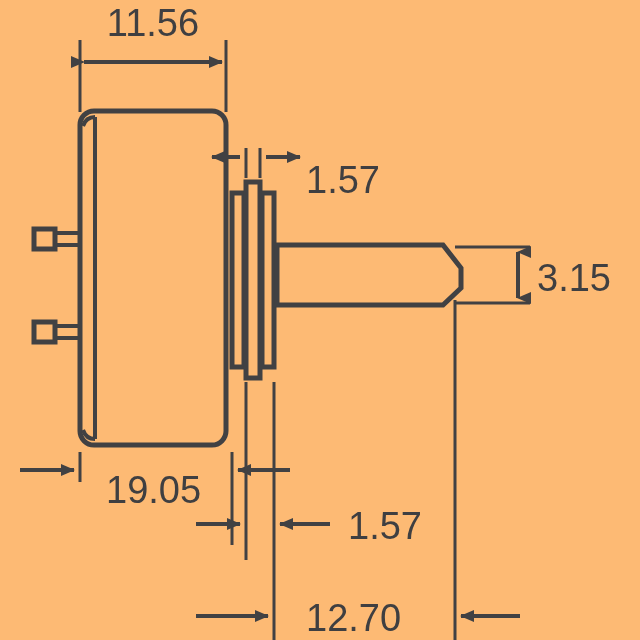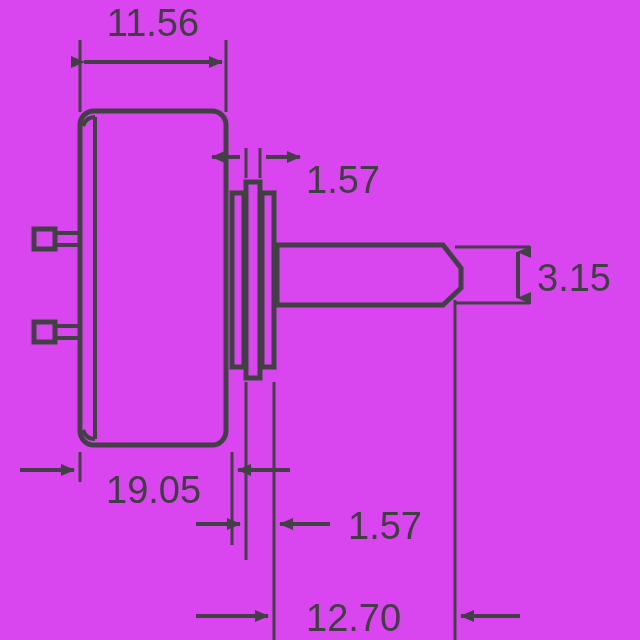--- a/index.html
+++ b/index.html
@@ -11,21 +11,21 @@
   body {
     width: 640px;
     height: 640px;
     font-family: "Liberation Sans", sans-serif;
     overflow: hidden;
   }
   #drawing-root {
     position: relative;
     width: 640px;
     height: 640px;
-    background: #d946ef;
+    background: #fdba74;
   }
   #drawing-svg {
     position: absolute;
     left: 0;
     top: 0;
     width: 640px;
     height: 640px;
     display: block;
   }
   .dim-text {

